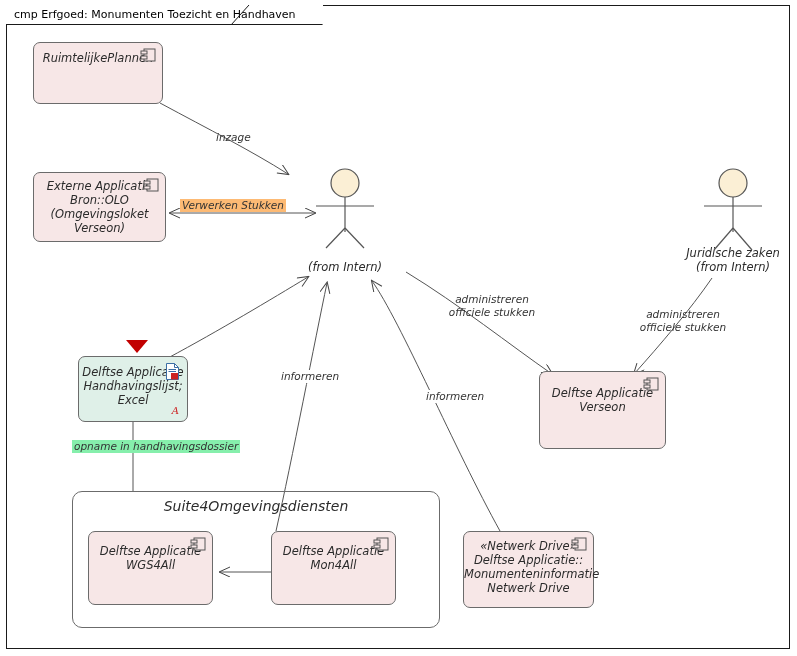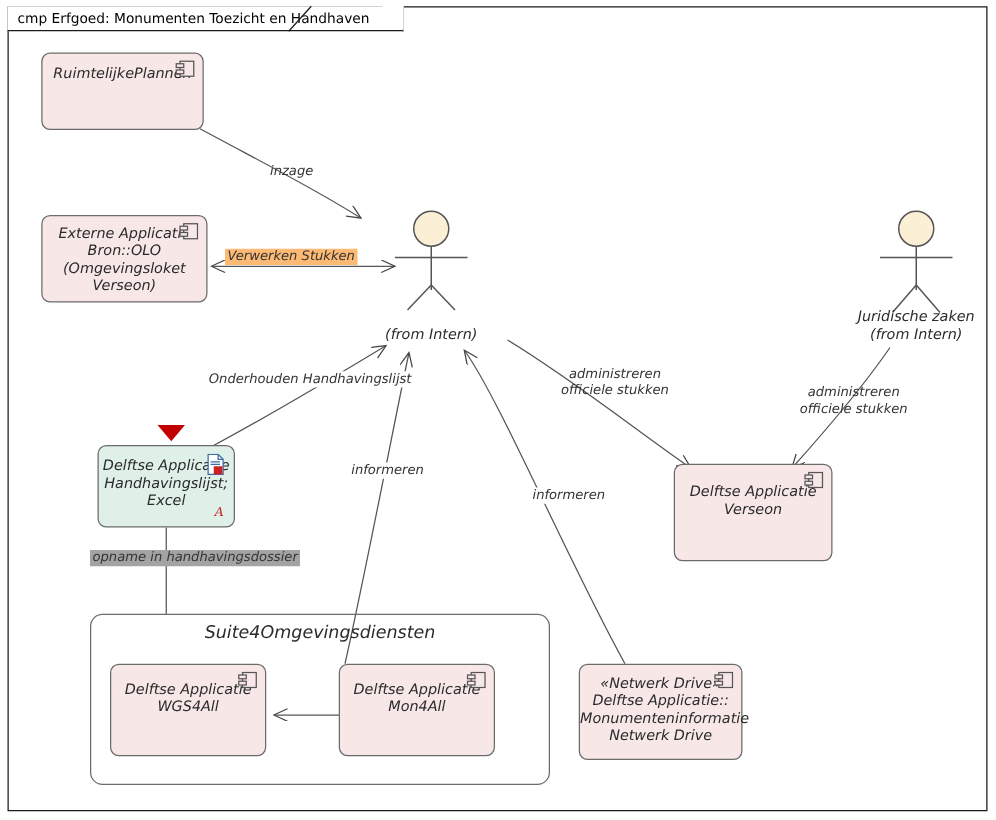--- a/index.html
+++ b/index.html
@@ -310,31 +310,30 @@
 
   <div class="actor-label" style="left:678px; top:246px; width:110px;">
     <span>Juridische zaken</span><br>
     <span>(from Intern)</span>
   </div>
 
   <div class="elabel" style="left:204px; top:131px;margin-left:12px;">inzage</div>
 
   <div class="elabel" style="left:180px; top:199px; background:#fdba74; padding:0 2px;">Verwerken Stukken</div>
 
-  <div class="elabel" style="left:165px; top:297px; background:#fff; padding:0 2px;">Onderhouden Handhavingslijst</div>
 
   <div class="elabel ctr" style="left:434px; top:293px; width:116px;">
     <span>administreren</span><br>
     <span>officiele stukken</span>
   </div>
 
   <div class="elabel ctr" style="left:625px; top:308px; width:116px;">
     <span>administreren</span><br>
     <span>officiele stukken</span>
   </div>
 
   <div class="elabel" style="left:279px; top:370px; background:#fff; padding:0 2px;">informeren</div>
 
   <div class="elabel" style="left:424px; top:390px; background:#fff; padding:0 2px;">informeren</div>
 
-  <div class="elabel" style="left:72px; top:440px; background:#a3a3a3; padding:0 2px;font-style:italic;">opname in handhavingsdossier</div>
+  <div class="elabel" style="left:72px; top:440px; background:#86efac; padding:0 2px;font-style:italic;">opname in handhavingsdossier</div>
 
 </div>
 
 </body></html>

